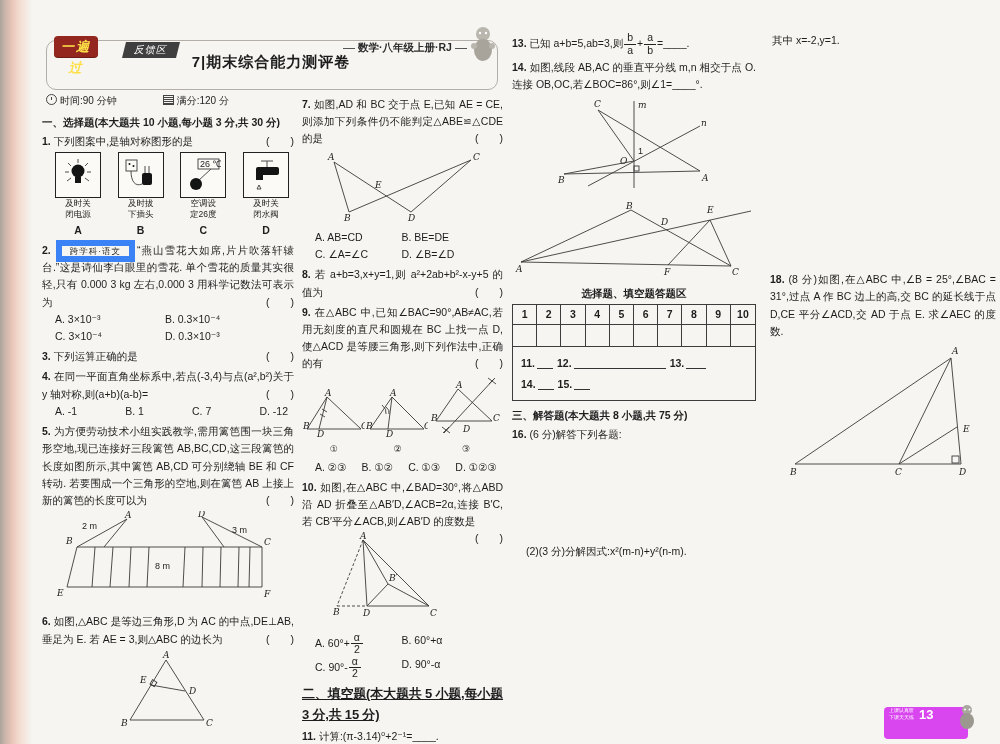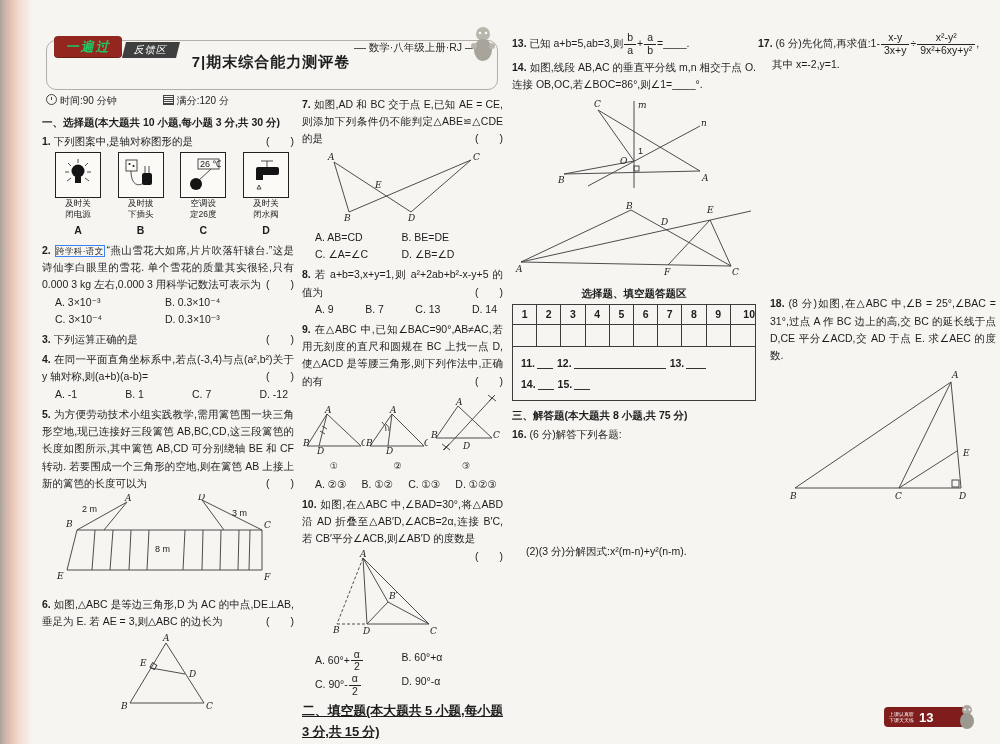--- a/index.html
+++ b/index.html
@@ -2,25 +2,25 @@
 <html><head>
 <meta charset="utf-8">
 <style>
   html,body{margin:0;padding:0;}
   body{width:1000px;height:744px;position:relative;background:#f6f5f1;overflow:hidden;
        font-family:"Liberation Sans","DejaVu Sans",sans-serif;color:#1d1d1d;}
   .gutter{position:absolute;left:0;top:0;width:32px;height:744px;
           background:linear-gradient(90deg,#aaa49b 0,#c8b3a8 14%,#e9c6b8 38%,#f4ddd2 62%,#f6f5f1 100%);}
   
   .titlebox{position:absolute;left:46px;top:40px;width:450px;height:48px;border:1px solid #b3afa8;border-radius:10px;}
-  .brand{position:absolute;left:54px;top:36px;width:68px;height:21px;background:#93271f;border-radius:4px;
-         color:#22c55e;font-weight:bold;font-style:italic;font-size:13px;text-align:center;line-height:21px;letter-spacing:2px;box-shadow:0 1px 0 #6d1b15;}
+  .brand{position:absolute;left:54px;top:36px;width:44px;height:21px;background:#93271f;border-radius:4px;
+         color:#fde047;font-weight:bold;font-style:italic;font-size:13px;text-align:center;line-height:21px;letter-spacing:2px;box-shadow:0 1px 0 #6d1b15;}
   .feedback{position:absolute;left:124px;top:42px;width:54px;height:16px;background:#3f3f3f;transform:skewX(-14deg);
             color:#fff;font-size:10px;text-align:center;line-height:16px;letter-spacing:1px;}
-  .booklabel{position:absolute;left:330px;top:41px;width:150px;font-size:10.5px;font-weight:normal;color:#2a2a2a;text-align:right;}
+  .booklabel{position:absolute;left:330px;top:41px;width:150px;font-size:10.5px;font-weight:bold;color:#2a2a2a;text-align:center;}
   .booklabel .dash{display:inline-block;width:12px;height:1px;background:#555;vertical-align:middle;margin:0 3px;}
   .mascot{position:absolute;left:468px;top:24px;}
   .examtitle{position:absolute;left:46px;top:53px;width:450px;text-align:center;font-size:15px;font-weight:bold;letter-spacing:1px;}
   .meta{position:absolute;left:46px;top:94px;width:450px;text-align:left;font-size:10px;}
   .meta .blocksep{display:inline-block;width:46px;}
   .clock-ic{display:inline-block;width:9px;height:9px;border:1.2px solid #444;border-radius:50%;position:relative;vertical-align:-1px;margin-right:3px;}
   .clock-ic:after{content:"";position:absolute;left:3.5px;top:1.5px;width:1.2px;height:3.5px;background:#444;}
   .score-ic{display:inline-block;width:9px;height:8px;border:1.2px solid #444;vertical-align:-1px;margin-right:3px;
             background:repeating-linear-gradient(#f6f5f1 0 1px,#444 1px 2px);}
   
@@ -28,54 +28,54 @@
   .c1{left:42px;top:112px;width:252px;}
   .c2{left:302px;top:96px;width:201px;}
   .c3{left:512px;top:32px;width:244px;}
   .c4{left:758px;top:32px;width:238px;}
   .sect{font-weight:bold;margin:2px 0 2px 0;}
   .sect.small{font-size:13px;letter-spacing:-0.2px;text-decoration:underline;}
   .q{margin-bottom:3px;}
   .stem{margin:0;}
   .qn{font-weight:bold;}
   .paren{float:right;}
-  .badge{border:1px solid #3b82f6;font-size:8.5px;padding:0 0;margin:0 2px 0 1px;white-space:nowrap;}
+  .badge{border:6px solid #3b82f6;font-size:8.5px;padding:0 8px;margin:0 2px 0 1px;white-space:nowrap;}
   .opts2{display:grid;grid-template-columns:46% 54%;padding-left:13px;}
   .opts4{display:flex;justify-content:space-between;padding:0 6px 0 13px;}
   .fig{text-align:center;margin:2px 0 2px 0;}
   svg text{font-family:"DejaVu Serif","Liberation Serif",serif;font-style:italic;font-size:9px;fill:#222;}
   svg text.rm{font-style:normal;font-family:"Liberation Sans",sans-serif;}
   svg line,svg path,svg polyline,svg polygon,svg rect.st,svg circle.st{stroke:#3a3a3a;stroke-width:0.9;fill:none;}
   .frac{display:inline-block;text-align:center;vertical-align:middle;line-height:1.1;margin:0 1px;}
   .frac .fn{display:block;border-bottom:1px solid #222;padding:0 3px;}
   .frac .fd{display:block;padding:0 3px;}
   
   .iconrow{display:flex;justify-content:space-between;padding:2px 2px 0 10px;}
   .iconopt{text-align:center;width:52px;}
   .iconbox{width:44px;height:44px;border:1.4px solid #222;margin:0 auto;display:flex;align-items:center;justify-content:center;background:#fbfaf7;}
   .cap{font-size:8.5px;line-height:1.25;text-align:center;}
   .letter{font-weight:bold;font-size:10.5px;margin-top:2px;}
   
   .anstitle{text-align:center;font-weight:bold;margin:4px 0 2px 0;}
   .ansbox{border:1px solid #3c3c3c;}
   .agrid{display:grid;grid-template-columns:repeat(10,1fr);}
   .agrid .hc{border-right:1px solid #3c3c3c;border-bottom:1px solid #3c3c3c;text-align:center;font-weight:bold;height:19px;line-height:19px;}
-  .agrid .hc:nth-child(10n){border-right:none;text-align:right;}
+  .agrid .hc:nth-child(10n){border-right:none;}
   .agrid .ec{border-right:1px solid #3c3c3c;border-bottom:1px solid #3c3c3c;height:21px;}
   .agrid .ec:nth-child(10n){border-right:none;}
   .fills{padding:4px 8px 6px 8px;font-size:10.5px;}
   .fr{margin-top:4px;}
   .fr b{font-weight:bold;}
   .blank{display:inline-block;border-bottom:1px solid #333;height:10px;vertical-align:-2px;margin:0 4px 0 2px;}
   .w16{width:16px;} .w95{width:92px;} .w20{width:20px;}
   .q9figs{display:flex;align-items:flex-end;justify-content:space-around;margin:2px 0;}
   .q9figs .cap9{font-size:9px;text-align:center;font-style:normal;}
   
   .footer{position:absolute;left:884px;top:703px;width:104px;height:30px;}
-  .fbadge{position:absolute;left:0;top:4px;width:84px;height:20px;background:#7f1d1d;border-radius:4px;color:#fff;display:flex;align-items:center;}
+  .fbadge{position:absolute;left:0;top:4px;width:84px;height:32px;background:#d946ef;border-radius:4px;color:#fff;display:flex;}
   .fnotes{font-size:5px;line-height:1.3;margin-left:5px;text-align:center;}
   .fpage{font-size:13px;font-weight:bold;margin-left:5px;}
   .fmascot{position:absolute;left:72px;top:0px;}
 </style>
 </head>
 <body>
 
 <div>
   <div class="gutter"></div>
 
@@ -260,26 +260,20 @@
       <div class="opts2">
         <span>A. AB=CD</span>
           <span>B. BE=DE</span>
         <span>C. ∠A=∠C</span>
           <span>D. ∠B=∠D</span>
       </div>
     </div>
 
     <div class="q">
       <p class="stem"><span class="qn">8.</span> <span>若 a+b=3,x+y=1,则 a²+2ab+b²-x-y+5 的值为</span><span class="paren">(　　)</span></p>
-      <div class="opts4">
-        <span>A. 9</span>
-          <span>B. 7</span>
-        <span>C. 13</span>
-          <span>D. 14</span>
-      </div>
     </div>
 
     <div class="q">
       <p class="stem"><span class="qn">9.</span> <span>在△ABC 中,已知∠BAC=90°,AB≠AC,若用无刻度的直尺和圆规在 BC 上找一点 D,使△ACD 是等腰三角形,则下列作法中,正确的有</span><span class="paren">(　　)</span></p>
       <div class="q9figs">
         <div>
           <svg width="62" height="50" viewBox="0 0 62 50">
             <polygon points="4,42 24,10 58,42"></polygon>
               <line x1="24" y1="10" x2="16" y2="42"></line>
             <line x1="19" y1="22" x2="24" y2="25"></line>
@@ -445,21 +439,20 @@
     <div class="sect" style="margin-top:6px;">三、解答题(本大题共 8 小题,共 75 分)</div>
 
     <div class="q">
       <p class="stem"><span class="qn">16.</span> <span>(6 分)解答下列各题:</span></p>
       <p class="stem" style="padding-left:14px;margin-top:100px;">(2)(3 分)分解因式:x²(m-n)+y²(n-m).</p>
     </div>
   </div>
 
   <div class="col c4">
     <div class="q">
-      <p class="stem"><span class="qn">17.</span> <span>(6 分)先化简,再求值:1-</span><span class="frac"><span class="fn">x-y</span><span class="fd">3x+y</span></span><span>÷</span><span class="frac"><span class="fn">x²-y²</span><span class="fd">9x²+6xy+y²</span></span><span>,</span></p>
       <p class="stem" style="padding-left:14px;">其中 x=-2,y=1.</p>
     </div>
 
     <div class="q" style="margin-top:222px;margin-left:12px;">
       <p class="stem"><span class="qn">18.</span> <span>(8 分)如图,在△ABC 中,∠B = 25°,∠BAC = 31°,过点 A 作 BC 边上的高,交 BC 的延长线于点 D,CE 平分∠ACD,交 AD 于点 E. 求∠AEC 的度数.</span></p>
       <div class="fig">
         <svg width="188" height="136" viewBox="0 0 188 136">
           <line x1="6" y1="122" x2="172" y2="122"></line>
           <line x1="6" y1="122" x2="162" y2="16"></line>
           <line x1="162" y1="16" x2="172" y2="122"></line>

